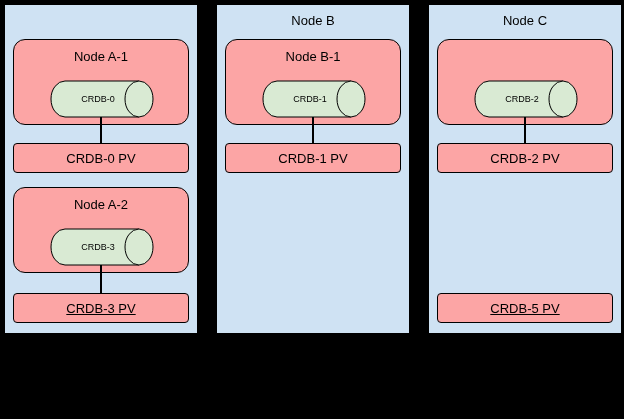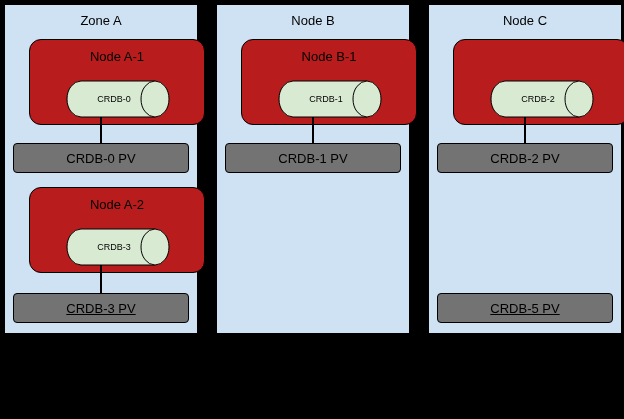--- a/index.html
+++ b/index.html
@@ -18,23 +18,23 @@
     border:1px solid #000;
   }
   .zone-a { left:4px; }
   .zone-b { left:216px; }
   .zone-c { left:428px; }
   .zone-label {
     position:absolute; top:8px; left:0; right:0;
     text-align:center; font-size:13px;
   }
   .node {
-    position:absolute; left:24px;
+    position:absolute; left:8px;
     width:176px; height:86px;
-    background:#b91c1c;
+    background:#fca5a5;
     border:1px solid #000;
     border-radius:12px;
   }
   .node-1 { top:34px; }
   .node-2 { top:182px; }
   .node-label {
     position:absolute; top:9px; left:0; right:0;
     text-align:center; font-size:13px;
   }
   .cylinder {
@@ -49,34 +49,33 @@
   }
   .connector {
     position:absolute; left:95px; width:2px;
     background:#000;
   }
   .connector-1 { top:112px; height:26px; }
   .connector-2 { top:260px; height:28px; }
   .pv {
     position:absolute; left:8px;
     width:176px; height:30px;
-    background:#737373;
+    background:#fca5a5;
     border:1px solid #000;
     border-radius:4px;
     display:flex; align-items:center; justify-content:center;
     font-size:13px;
   }
   .pv-1 { top:138px; }
   .pv-2 { top:288px;text-decoration:underline; }
 </style>
 </head>
 <body>
 
 <div class="zone zone-a">
-  <div class="zone-label">Zone A</div>
 
   <div class="node node-1">
     <div class="node-label">Node A-1</div>
     <svg class="cylinder" viewBox="0 0 104 38">
       <path d="M89 1 H15 A14 18 0 0 0 15 37 H89" fill="#d9ead3" stroke="#000" stroke-width="1"></path>
       <ellipse cx="89" cy="19" rx="14" ry="18" fill="#d9ead3" stroke="#000" stroke-width="1"></ellipse>
       <text x="48" y="22" text-anchor="middle">CRDB-0</text>
     </svg>
   </div>
   <div class="connector connector-1"></div>

